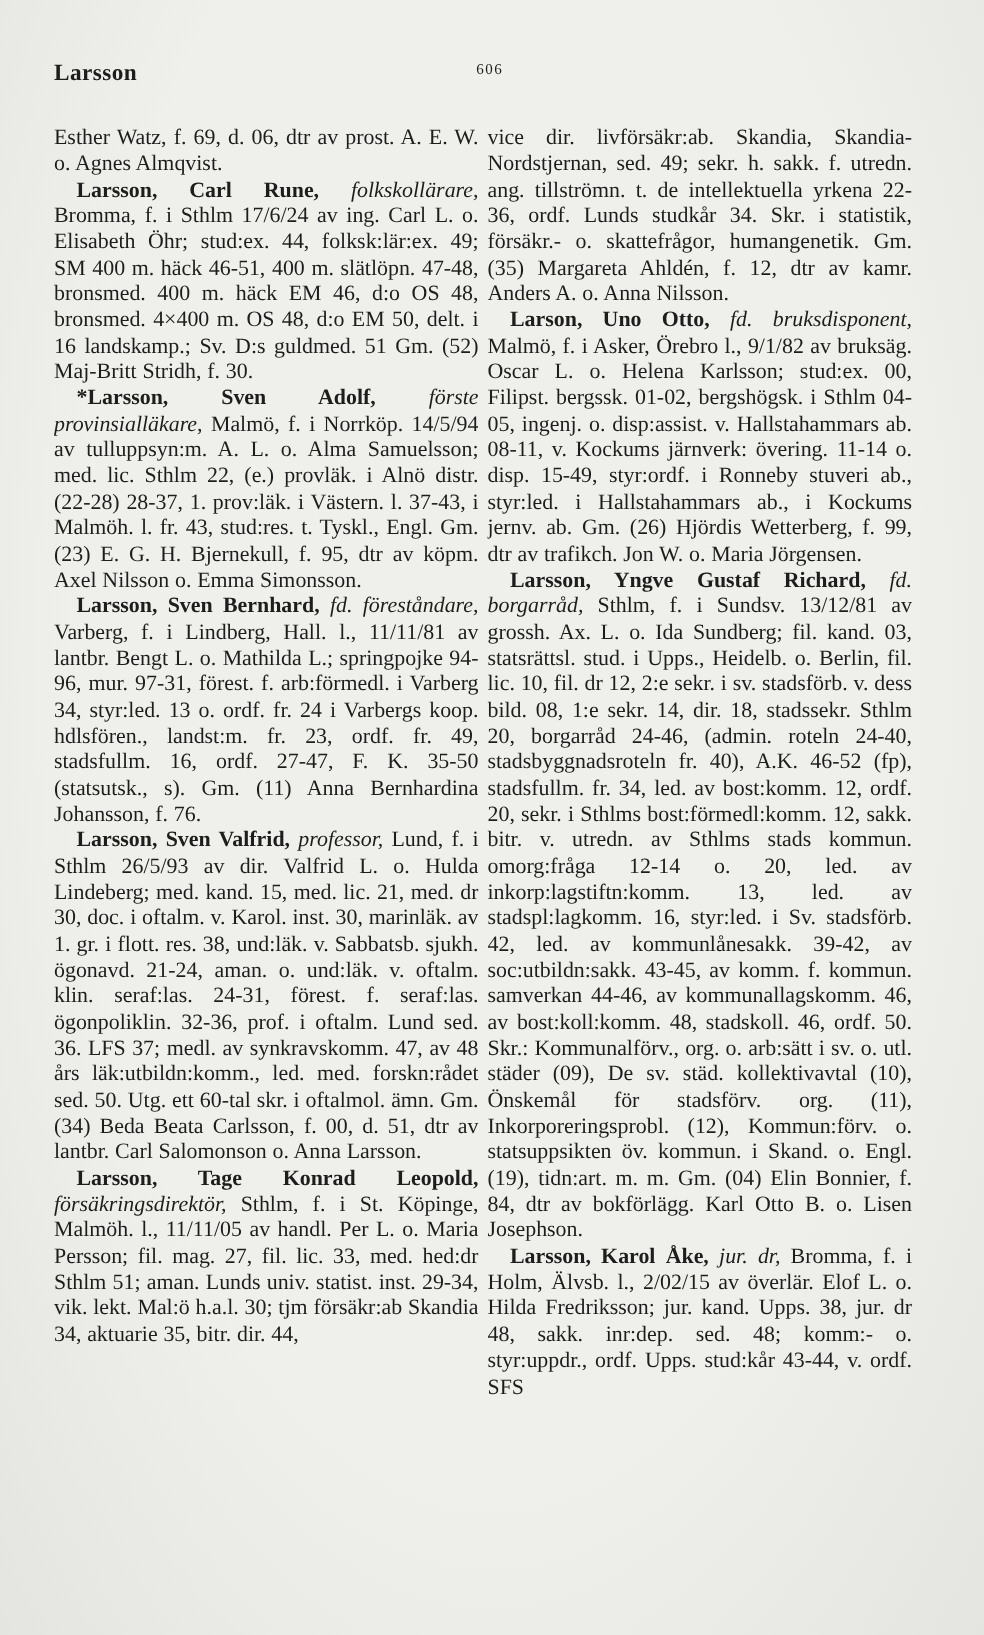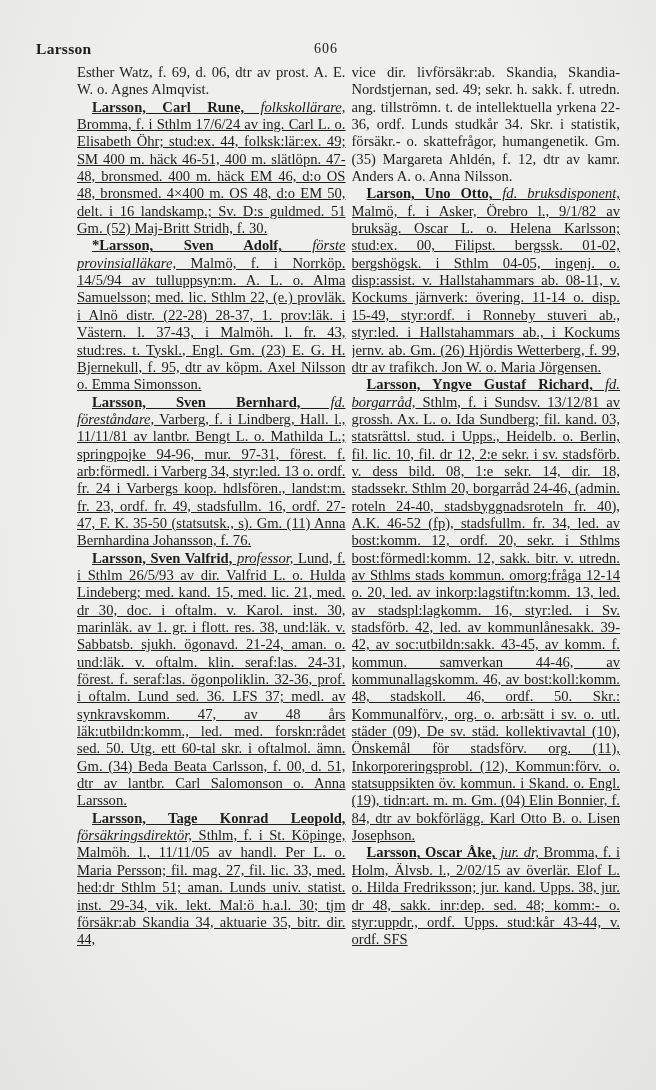--- a/index.html
+++ b/index.html
@@ -17,60 +17,58 @@
     box-sizing: border-box;
     width: 656px;
     height: 1090px;
     padding: 40px 36px 28px 36px;
     background: radial-gradient(ellipse at 50% 40%, #efefec 60%, #e4e5e1 100%);
     overflow: hidden;
   }
   .header {
     position: relative;
     height: 24px;
-    margin-bottom: 0;
+    margin-bottom: 20px;
   }
   .running-header {
     position: absolute;
     left: 0;
     top: 0;
     font-weight: bold;
     font-size: 15.5px;
     letter-spacing: 0.3px;
   }
   .page-number {
     position: absolute;
     left: 50%;
     top: 1px;
     transform: translateX(-58%);
-    font-size: 14px;
+    font-size: 10px;
     letter-spacing: 1px;
   }
   .columns {
     display: flex;
     gap: 6px;
-    margin-left: 41px;
   }
   .column {
     width: 283px;
     height: 952px;
     overflow: hidden;
     text-align: justify;
     font-size: 14.6px;
     line-height: 17.35px;
     word-spacing: 0.2px;
     hyphens: auto;
   }
   .entry {
     margin: 0;
     text-indent: 0;
   }
   .entry.indent {
     text-indent: 15px;
-    text-decoration: underline;
   }
   .bold   { font-weight: bold; }
   .italic { font-style: italic; }
 </style>
 </head>
 <body>
 
 <div class="page">
   <div class="header">
     <span class="running-header">Larsson</span>
@@ -82,16 +80,16 @@
         <p class="entry indent"><span class="bold">Larsson, Carl Rune,</span><span class="italic"> folkskollärare,</span><span class="normal"> Bromma, f. i Sthlm 17/6/24 av ing. Carl L. o. Elisabeth Öhr; stud:ex. 44, folksk:lär:ex. 49; SM 400 m. häck 46-51, 400 m. slätlöpn. 47-48, bronsmed. 400 m. häck EM 46, d:o OS 48, bronsmed. 4×400 m. OS 48, d:o EM 50, delt. i 16 landskamp.; Sv. D:s guldmed. 51 Gm. (52) Maj-Britt Stridh, f. 30.</span></p>
         <p class="entry indent"><span class="bold">*Larsson, Sven Adolf,</span><span class="italic"> förste provinsialläkare,</span><span class="normal"> Malmö, f. i Norrköp. 14/5/94 av tulluppsyn:m. A. L. o. Alma Samuelsson; med. lic. Sthlm 22, (e.) provläk. i Alnö distr. (22-28) 28-37, 1. prov:läk. i Västern. l. 37-43, i Malmöh. l. fr. 43, stud:res. t. Tyskl., Engl. Gm. (23) E. G. H. Bjernekull, f. 95, dtr av köpm. Axel Nilsson o. Emma Simonsson.</span></p>
         <p class="entry indent"><span class="bold">Larsson, Sven Bernhard,</span><span class="italic"> fd. föreståndare,</span><span class="normal"> Varberg, f. i Lindberg, Hall. l., 11/11/81 av lantbr. Bengt L. o. Mathilda L.; springpojke 94-96, mur. 97-31, förest. f. arb:förmedl. i Varberg 34, styr:led. 13 o. ordf. fr. 24 i Varbergs koop. hdlsfören., landst:m. fr. 23, ordf. fr. 49, stadsfullm. 16, ordf. 27-47, F. K. 35-50 (statsutsk., s). Gm. (11) Anna Bernhardina Johansson, f. 76.</span></p>
         <p class="entry indent"><span class="bold">Larsson, Sven Valfrid,</span><span class="italic"> professor,</span><span class="normal"> Lund, f. i Sthlm 26/5/93 av dir. Valfrid L. o. Hulda Lindeberg; med. kand. 15, med. lic. 21, med. dr 30, doc. i oftalm. v. Karol. inst. 30, marinläk. av 1. gr. i flott. res. 38, und:läk. v. Sabbatsb. sjukh. ögonavd. 21-24, aman. o. und:läk. v. oftalm. klin. seraf:las. 24-31, förest. f. seraf:las. ögonpoliklin. 32-36, prof. i oftalm. Lund sed. 36. LFS 37; medl. av synkravskomm. 47, av 48 års läk:utbildn:komm., led. med. forskn:rådet sed. 50. Utg. ett 60-tal skr. i oftalmol. ämn. Gm. (34) Beda Beata Carlsson, f. 00, d. 51, dtr av lantbr. Carl Salomonson o. Anna Larsson.</span></p>
         <p class="entry indent"><span class="bold">Larsson, Tage Konrad Leopold,</span><span class="italic"> försäkringsdirektör,</span><span class="normal"> Sthlm, f. i St. Köpinge, Malmöh. l., 11/11/05 av handl. Per L. o. Maria Persson; fil. mag. 27, fil. lic. 33, med. hed:dr Sthlm 51; aman. Lunds univ. statist. inst. 29-34, vik. lekt. Mal:ö h.a.l. 30; tjm försäkr:ab Skandia 34, aktuarie 35, bitr. dir. 44,</span></p>
       </div>
     <div class="column" id="col-right">
         <p class="entry"><span class="normal">vice dir. livförsäkr:ab. Skandia, Skandia-Nordstjernan, sed. 49; sekr. h. sakk. f. utredn. ang. tillströmn. t. de intellektuella yrkena 22-36, ordf. Lunds studkår 34. Skr. i statistik, försäkr.- o. skattefrågor, humangenetik. Gm. (35) Margareta Ahldén, f. 12, dtr av kamr. Anders A. o. Anna Nilsson.</span></p>
         <p class="entry indent"><span class="bold">Larson, Uno Otto,</span><span class="italic"> fd. bruksdisponent,</span><span class="normal"> Malmö, f. i Asker, Örebro l., 9/1/82 av bruksäg. Oscar L. o. Helena Karlsson; stud:ex. 00, Filipst. bergssk. 01-02, bergshögsk. i Sthlm 04-05, ingenj. o. disp:assist. v. Hallstahammars ab. 08-11, v. Kockums järnverk: övering. 11-14 o. disp. 15-49, styr:ordf. i Ronneby stuveri ab., styr:led. i Hallstahammars ab., i Kockums jernv. ab. Gm. (26) Hjördis Wetterberg, f. 99, dtr av trafikch. Jon W. o. Maria Jörgensen.</span></p>
         <p class="entry indent"><span class="bold">Larsson, Yngve Gustaf Richard,</span><span class="italic"> fd. borgarråd,</span><span class="normal"> Sthlm, f. i Sundsv. 13/12/81 av grossh. Ax. L. o. Ida Sundberg; fil. kand. 03, statsrättsl. stud. i Upps., Heidelb. o. Berlin, fil. lic. 10, fil. dr 12, 2:e sekr. i sv. stadsförb. v. dess bild. 08, 1:e sekr. 14, dir. 18, stadssekr. Sthlm 20, borgarråd 24-46, (admin. roteln 24-40, stadsbyggnadsroteln fr. 40), A.K. 46-52 (fp), stadsfullm. fr. 34, led. av bost:komm. 12, ordf. 20, sekr. i Sthlms bost:förmedl:komm. 12, sakk. bitr. v. utredn. av Sthlms stads kommun. omorg:fråga 12-14 o. 20, led. av inkorp:lagstiftn:komm. 13, led. av stadspl:lagkomm. 16, styr:led. i Sv. stadsförb. 42, led. av kommunlånesakk. 39-42, av soc:utbildn:sakk. 43-45, av komm. f. kommun. samverkan 44-46, av kommunallagskomm. 46, av bost:koll:komm. 48, stadskoll. 46, ordf. 50. Skr.: Kommunalförv., org. o. arb:sätt i sv. o. utl. städer (09), De sv. städ. kollektivavtal (10), Önskemål för stadsförv. org. (11), Inkorporeringsprobl. (12), Kommun:förv. o. statsuppsikten öv. kommun. i Skand. o. Engl. (19), tidn:art. m. m. Gm. (04) Elin Bonnier, f. 84, dtr av bokförlägg. Karl Otto B. o. Lisen Josephson.</span></p>
-        <p class="entry indent"><span class="bold">Larsson, Oscar Åke,</span><span class="italic"> jur. dr,</span><span class="normal"> Bromma, f. i Holm, Älvsb. l., 2/02/15 av överlär. Elof L. o. Hilda Fredriksson; jur. kand. Upps. 38, jur. dr 48, sakk. inr:dep. sed. 48; komm:- o. styr:uppdr., ordf. Upps. stud:kår 43-44, v. ordf. SFS</span></p>
+        <p class="entry indent"><span class="bold">Larsson, Karol Åke,</span><span class="italic"> jur. dr,</span><span class="normal"> Bromma, f. i Holm, Älvsb. l., 2/02/15 av överlär. Elof L. o. Hilda Fredriksson; jur. kand. Upps. 38, jur. dr 48, sakk. inr:dep. sed. 48; komm:- o. styr:uppdr., ordf. Upps. stud:kår 43-44, v. ordf. SFS</span></p>
       </div>
   </div>
 </div>
 
 </body></html>

